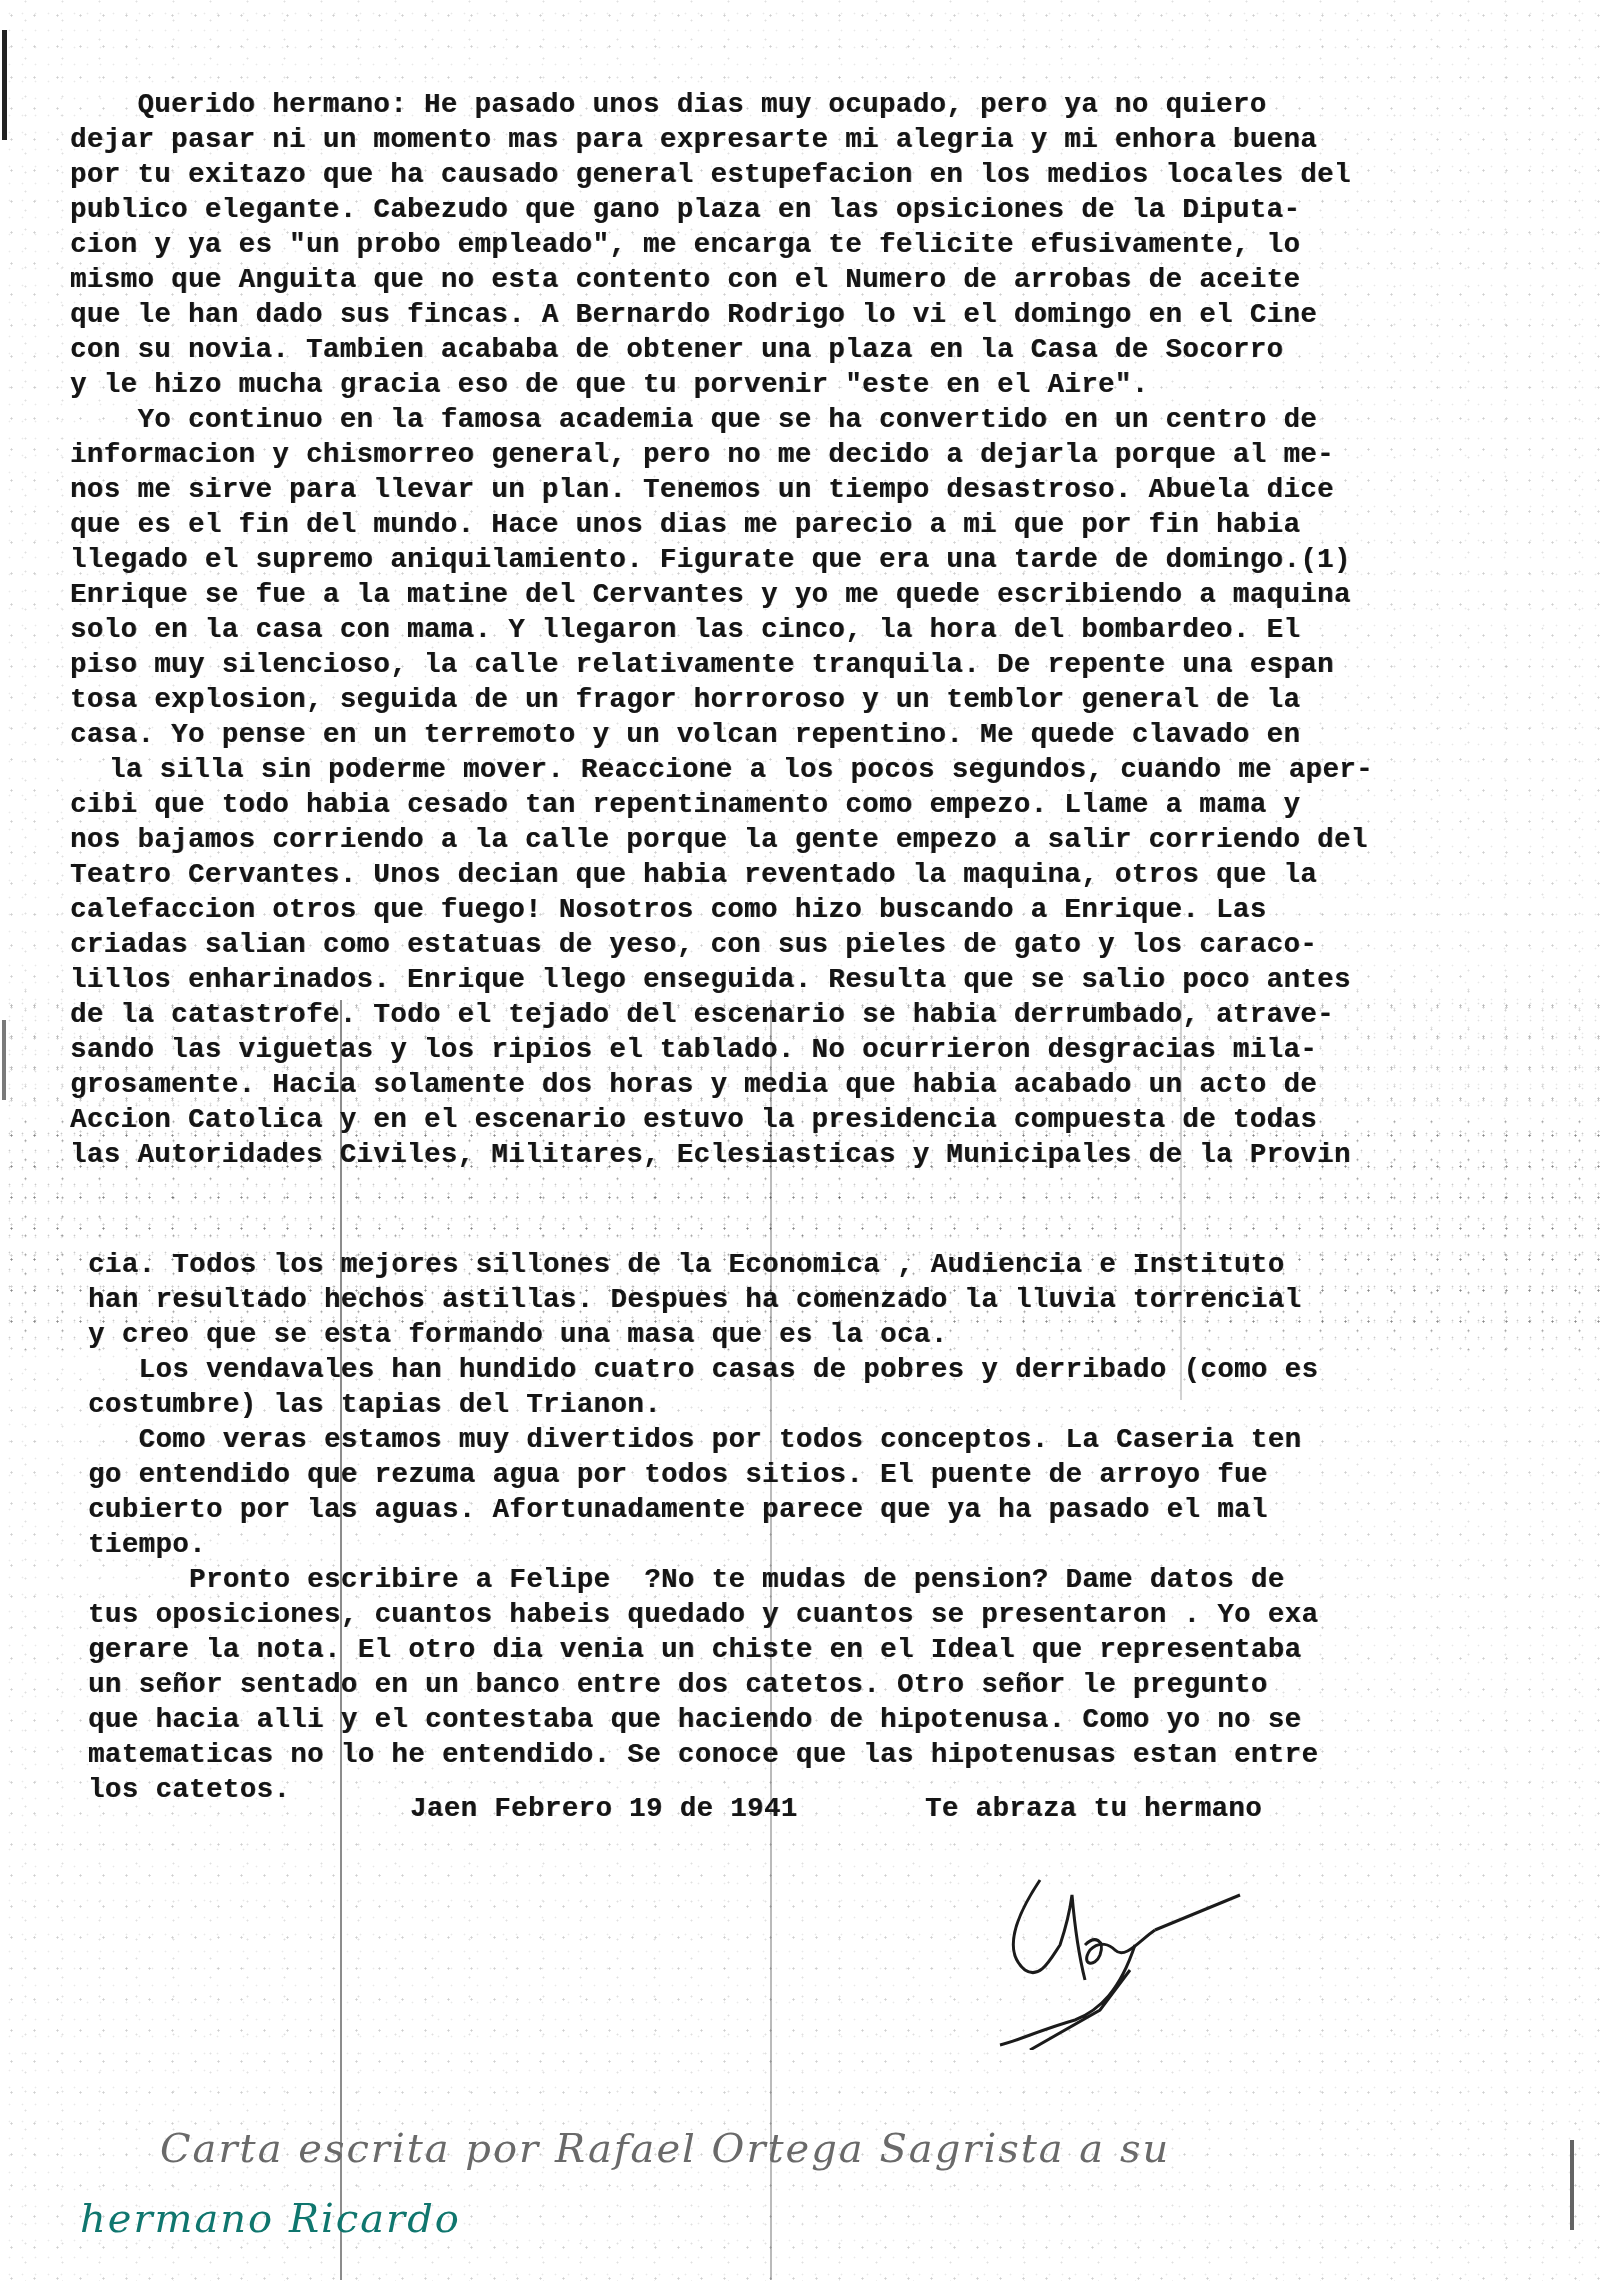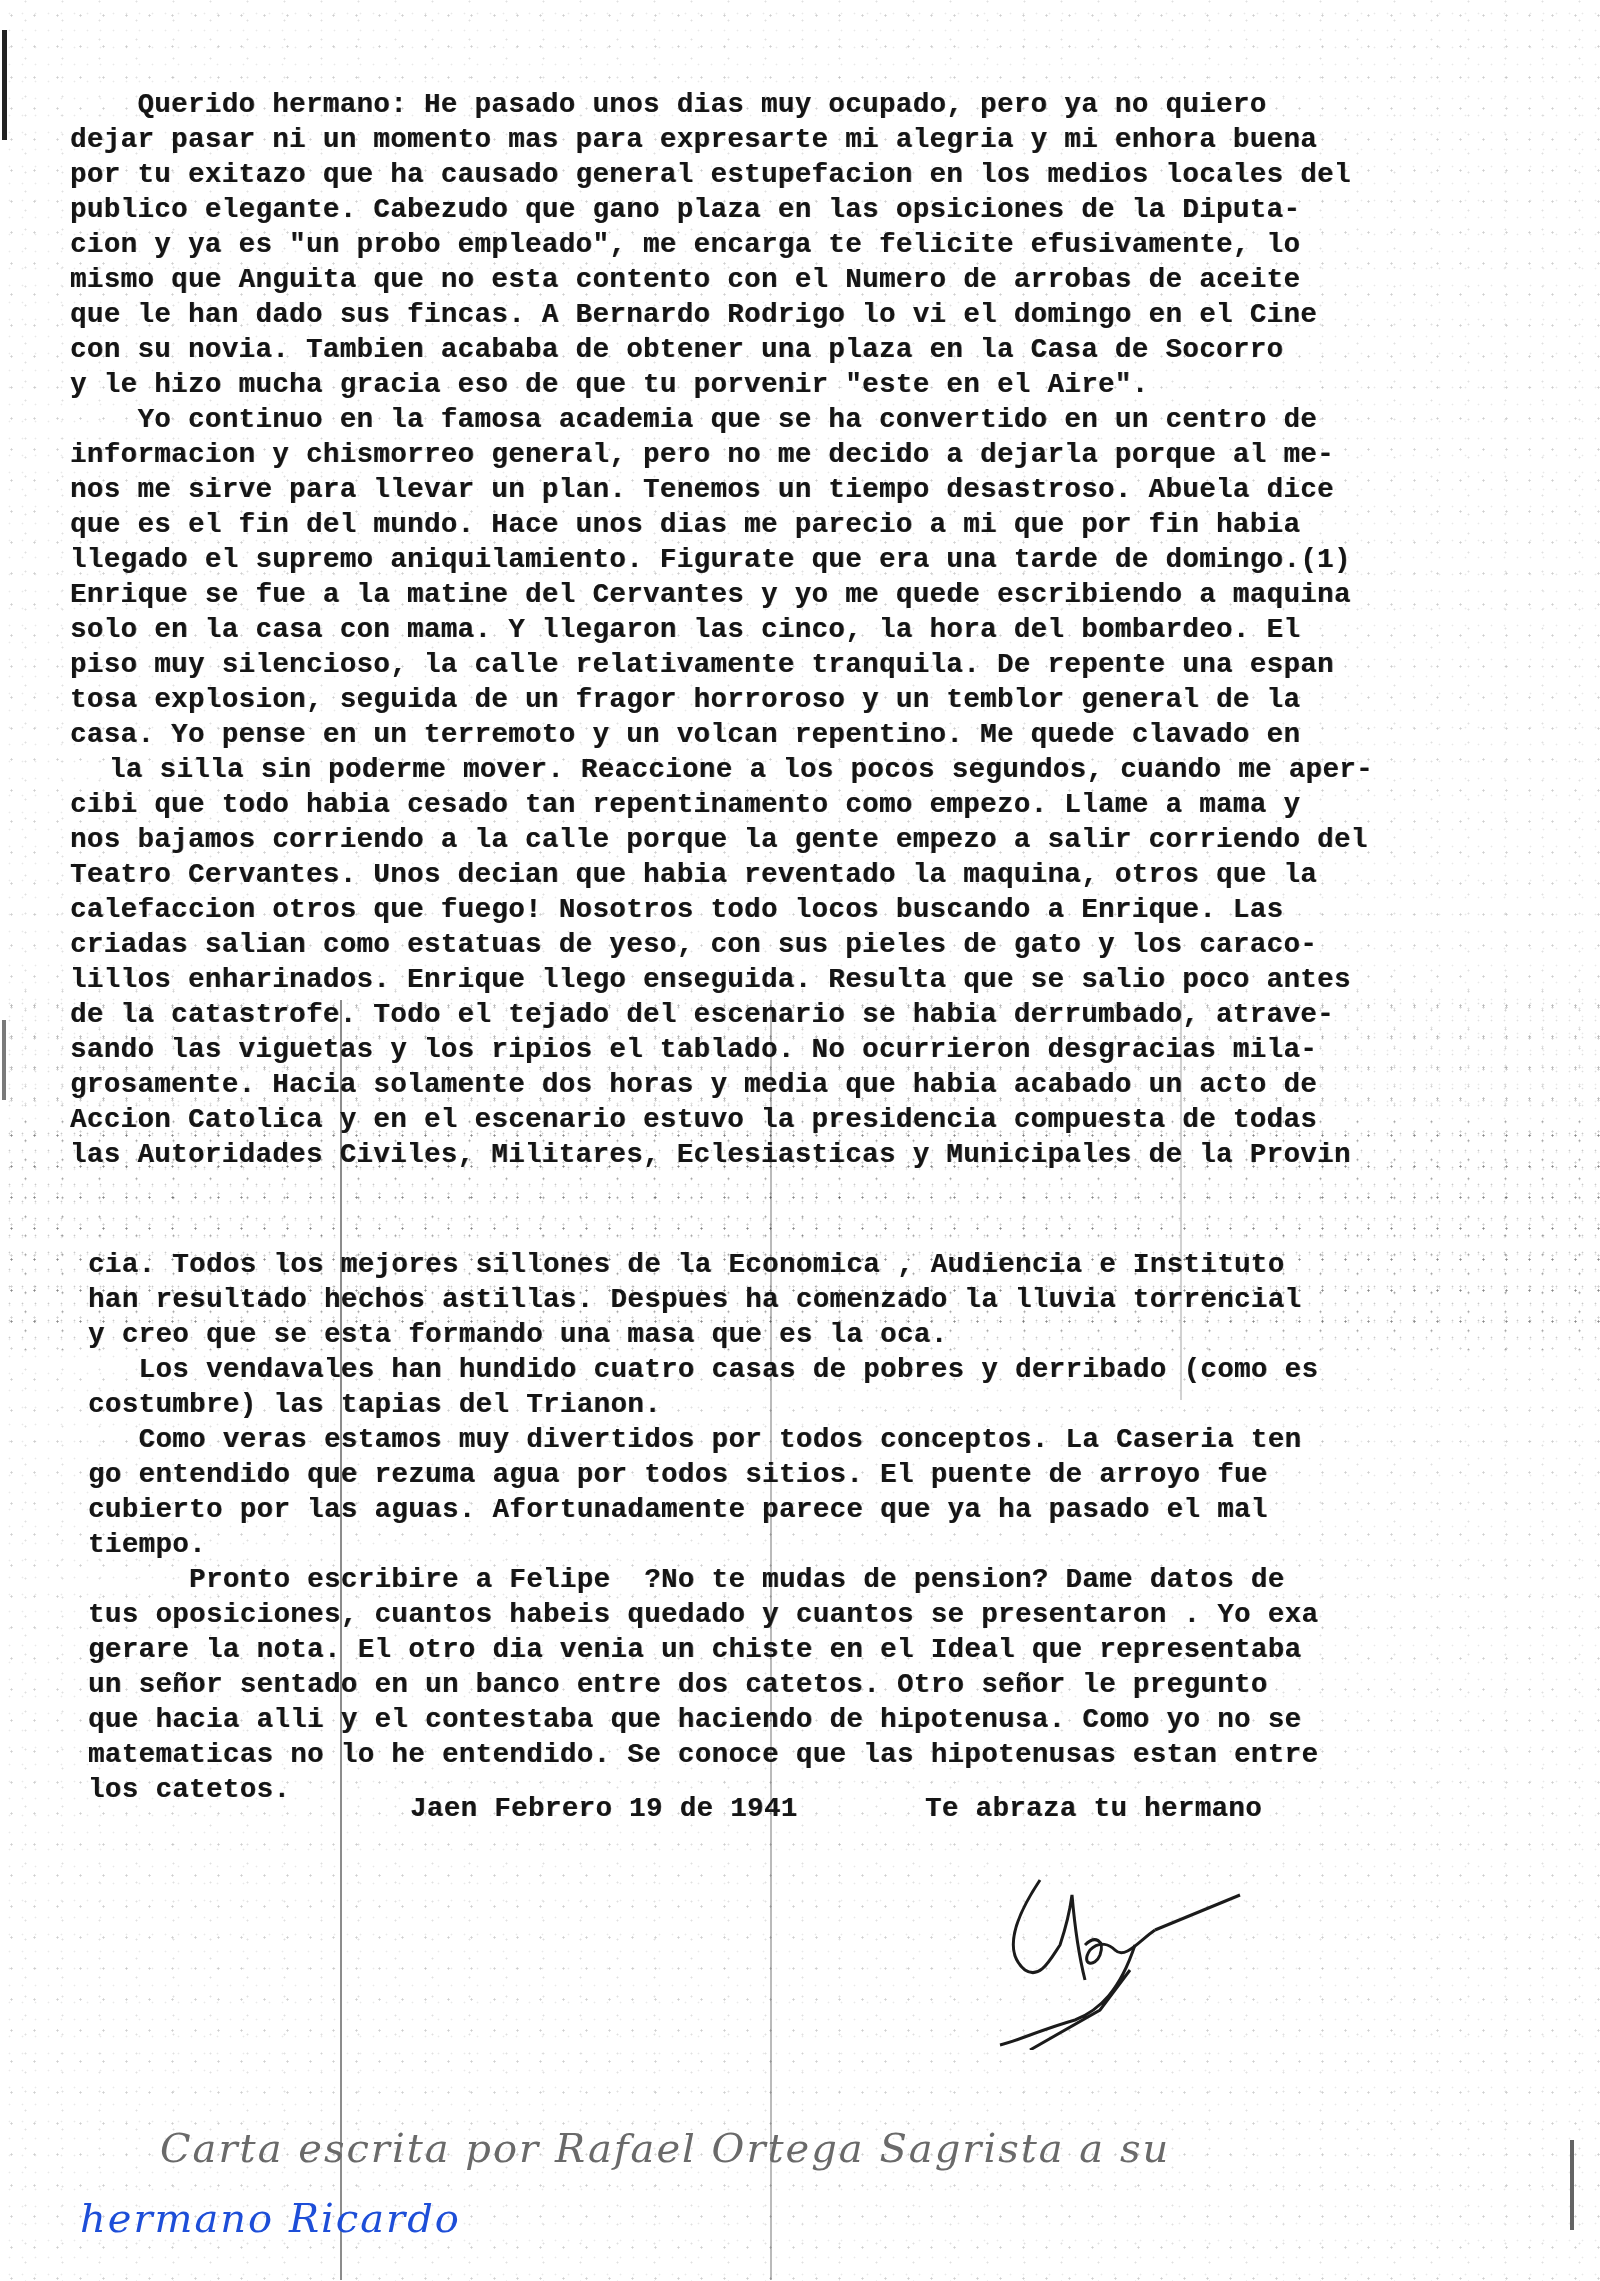--- a/index.html
+++ b/index.html
@@ -30,21 +30,21 @@
     color: #151515; font-weight: bold;
     text-shadow: 0.6px 0 0 rgba(0,0,0,0.5);
   }
   .hand {
     position: absolute; white-space: pre;
     font-family: "DejaVu Serif", serif; font-style: italic;
     color: #2a2a2a;
   }
   .footnote { left: 80px; top: 1140px; font-size: 32px; font-weight: bold; color: #1c1c1c; }
   .note1 { left: 160px; top: 2125px; font-size: 40px; color: #6a6a6a; letter-spacing: 2px; }
-  .note2 { left: 80px; top: 2195px; font-size: 40px; color: #1d4ed8; letter-spacing: 2px; }
+  .note2 { left: 80px; top: 2195px; font-size: 40px; color: #0f766e; letter-spacing: 2px; }
   .signature { position: absolute; left: 900px; top: 1850px; width: 400px; height: 200px; }
   .margin-mark { position: absolute; background: #222; }
 </style>
 </head>
 <body>
 
 <div class="page">
 
   <div class="noise light" style="left:0;top:0;width:1600px;height:2281px;"></div>
   <div class="noise heavy" style="left:0;top:1120px;width:1600px;height:230px;"></div>
@@ -74,21 +74,21 @@
     <div class="tline" style="top:543px;">llegado el supremo aniquilamiento. Figurate que era una tarde de domingo.(1)</div>
     <div class="tline" style="top:578px;">Enrique se fue a la matine del Cervantes y yo me quede escribiendo a maquina</div>
     <div class="tline" style="top:613px;">solo en la casa con mama. Y llegaron las cinco, la hora del bombardeo. El</div>
     <div class="tline" style="top:648px;">piso muy silencioso, la calle relativamente tranquila. De repente una espan</div>
     <div class="tline" style="top:683px;text-align:right;">tosa explosion, seguida de un fragor horroroso y un temblor general de la</div>
     <div class="tline" style="top:718px;">casa. Yo pense en un terremoto y un volcan repentino. Me quede clavado en</div>
     <div class="tline" style="top:753px;margin-left:39px;">la silla sin poderme mover. Reaccione a los pocos segundos, cuando me aper-</div>
     <div class="tline" style="top:788px;">cibi que todo habia cesado tan repentinamento como empezo. Llame a mama y</div>
     <div class="tline" style="top:823px;text-align:center;">nos bajamos corriendo a la calle porque la gente empezo a salir corriendo del</div>
     <div class="tline" style="top:858px;">Teatro Cervantes. Unos decian que habia reventado la maquina, otros que la</div>
-    <div class="tline" style="top:893px;">calefaccion otros que fuego! Nosotros todo locos buscando a Enrique. Las</div>
+    <div class="tline" style="top:893px;">calefaccion otros que fuego! Nosotros como hizo buscando a Enrique. Las</div>
     <div class="tline" style="top:928px;">criadas salian como estatuas de yeso, con sus pieles de gato y los caraco-</div>
     <div class="tline" style="top:963px;">lillos enharinados. Enrique llego enseguida. Resulta que se salio poco antes</div>
     <div class="tline" style="top:998px;">de la catastrofe. Todo el tejado del escenario se habia derrumbado, atrave-</div>
     <div class="tline" style="top:1033px;">sando las viguetas y los ripios el tablado. No ocurrieron desgracias mila-</div>
     <div class="tline" style="top:1068px;">grosamente. Hacia solamente dos horas y media que habia acabado un acto de</div>
     <div class="tline" style="top:1103px;">Accion Catolica y en el escenario estuvo la presidencia compuesta de todas</div>
     <div class="tline" style="top:1138px;">las Autoridades Civiles, Militares, Eclesiasticas y Municipales de la Provin</div>
   </div>
 
 

